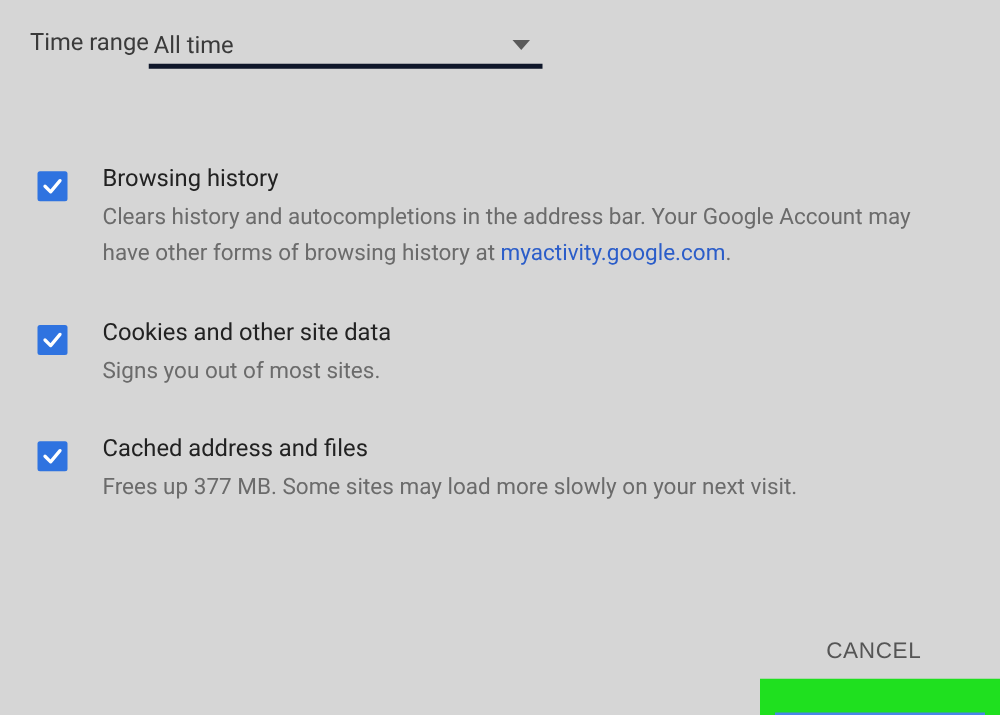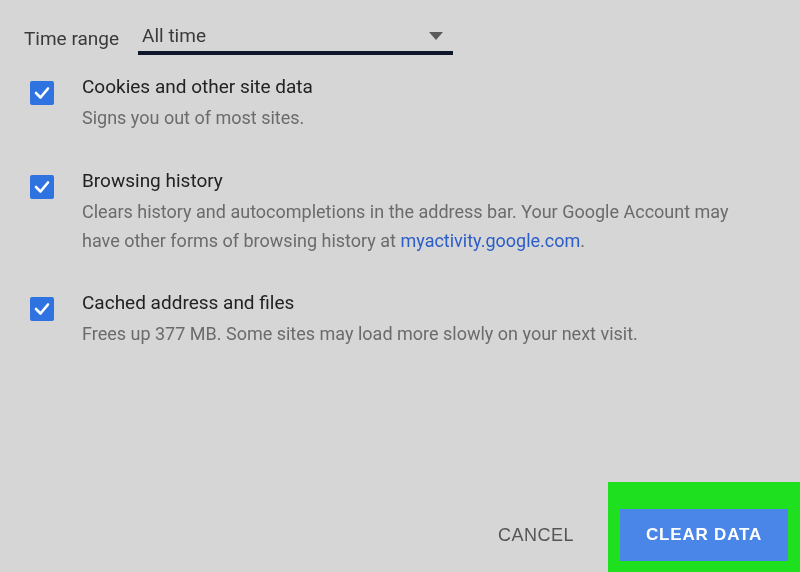--- a/index.html
+++ b/index.html
@@ -11,23 +11,22 @@
     background: #d6d6d6;
     font-family: Roboto, "Helvetica Neue", Arial, sans-serif;
     overflow: hidden;
     position: relative;
   }
   .container {
     padding: 22px 24px 0 24px;
   }
   .time-range-row {
     display: flex;
-    align-items: center;
-    gap: 19px;
-    margin-bottom: 20px;
+    gap: 0;
+    margin-bottom: 76px;
   }
   .time-range-label {
     font-size: 19px;
     color: #3a3a3a;
   }
   .time-range-select {
     position: relative;
     width: 315px;
     border-bottom: 4px solid #0f172a;
     padding: 2px 4px 4px 4px;
@@ -92,20 +91,21 @@
     color: #2b5dc9;
     text-decoration: none;
   }
   .footer {
     position: absolute;
     bottom: 0;
     right: 0;
     height: 74px;
     display: flex;
     align-items: center;
+    flex-direction: column;
   }
   .cancel-btn {
     font-size: 18px;
     font-weight: 500;
     letter-spacing: 0.5px;
     color: #555;
     background: transparent;
     border: none;
     padding: 12px 24px;
     cursor: pointer;
@@ -143,36 +143,36 @@
 
   <div class="options">
 
     <div class="option-row">
       <div class="checkbox">
         <svg viewBox="0 0 24 24">
             <path d="M4 12 L10 18 L20 6" stroke="#fff" stroke-width="3.5" fill="none" stroke-linecap="round" stroke-linejoin="round"></path>
           </svg>
       </div>
       <div class="option-text">
-        <div class="option-title">Cookies and other site data</div>
-        <div class="option-desc">Signs you out of most sites.</div>
+        <div class="option-title">Browsing history</div>
+        <div class="option-desc">
+          <span>Clears history and autocompletions in the address bar. Your Google Account may have other forms of browsing history at </span><a href="#">myactivity.google.com</a><span>.</span>
+        </div>
       </div>
     </div>
 
     <div class="option-row">
       <div class="checkbox">
         <svg viewBox="0 0 24 24">
             <path d="M4 12 L10 18 L20 6" stroke="#fff" stroke-width="3.5" fill="none" stroke-linecap="round" stroke-linejoin="round"></path>
           </svg>
       </div>
       <div class="option-text">
-        <div class="option-title">Browsing history</div>
-        <div class="option-desc">
-          <span>Clears history and autocompletions in the address bar. Your Google Account may have other forms of browsing history at </span><a href="#">myactivity.google.com</a><span>.</span>
-        </div>
+        <div class="option-title">Cookies and other site data</div>
+        <div class="option-desc">Signs you out of most sites.</div>
       </div>
     </div>
 
     <div class="option-row">
       <div class="checkbox">
         <svg viewBox="0 0 24 24">
             <path d="M4 12 L10 18 L20 6" stroke="#fff" stroke-width="3.5" fill="none" stroke-linecap="round" stroke-linejoin="round"></path>
           </svg>
       </div>
       <div class="option-text">

